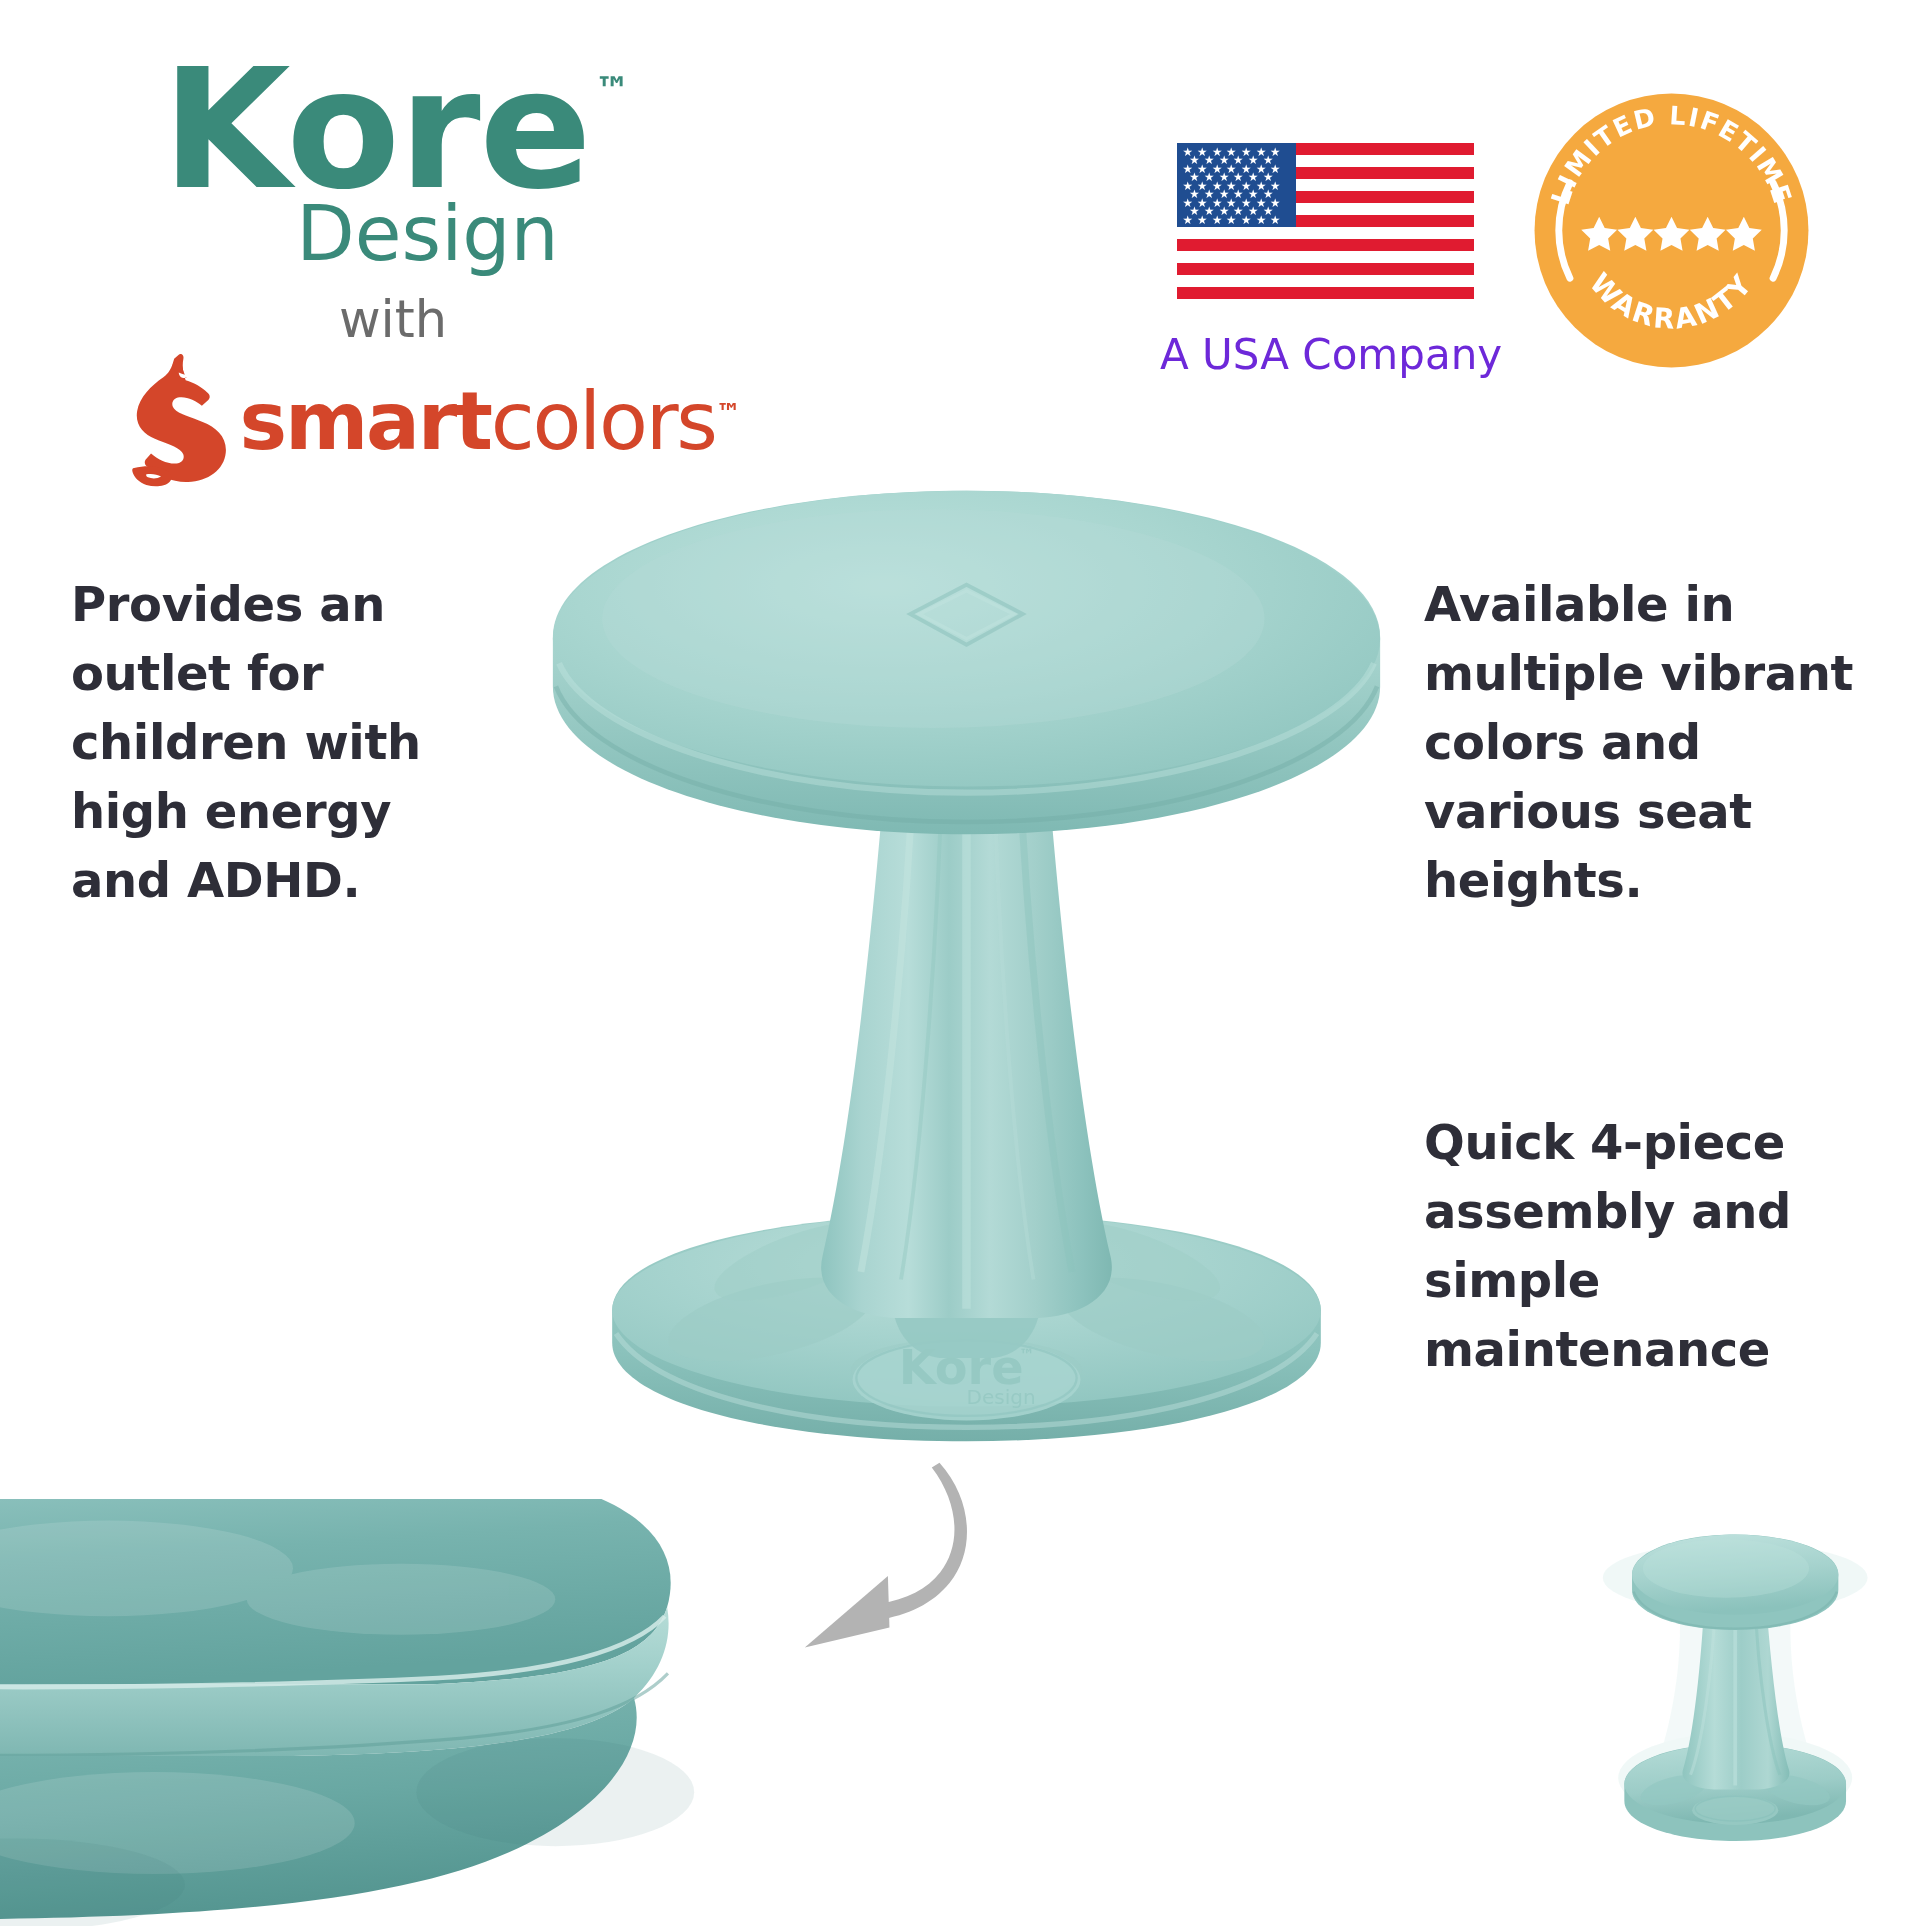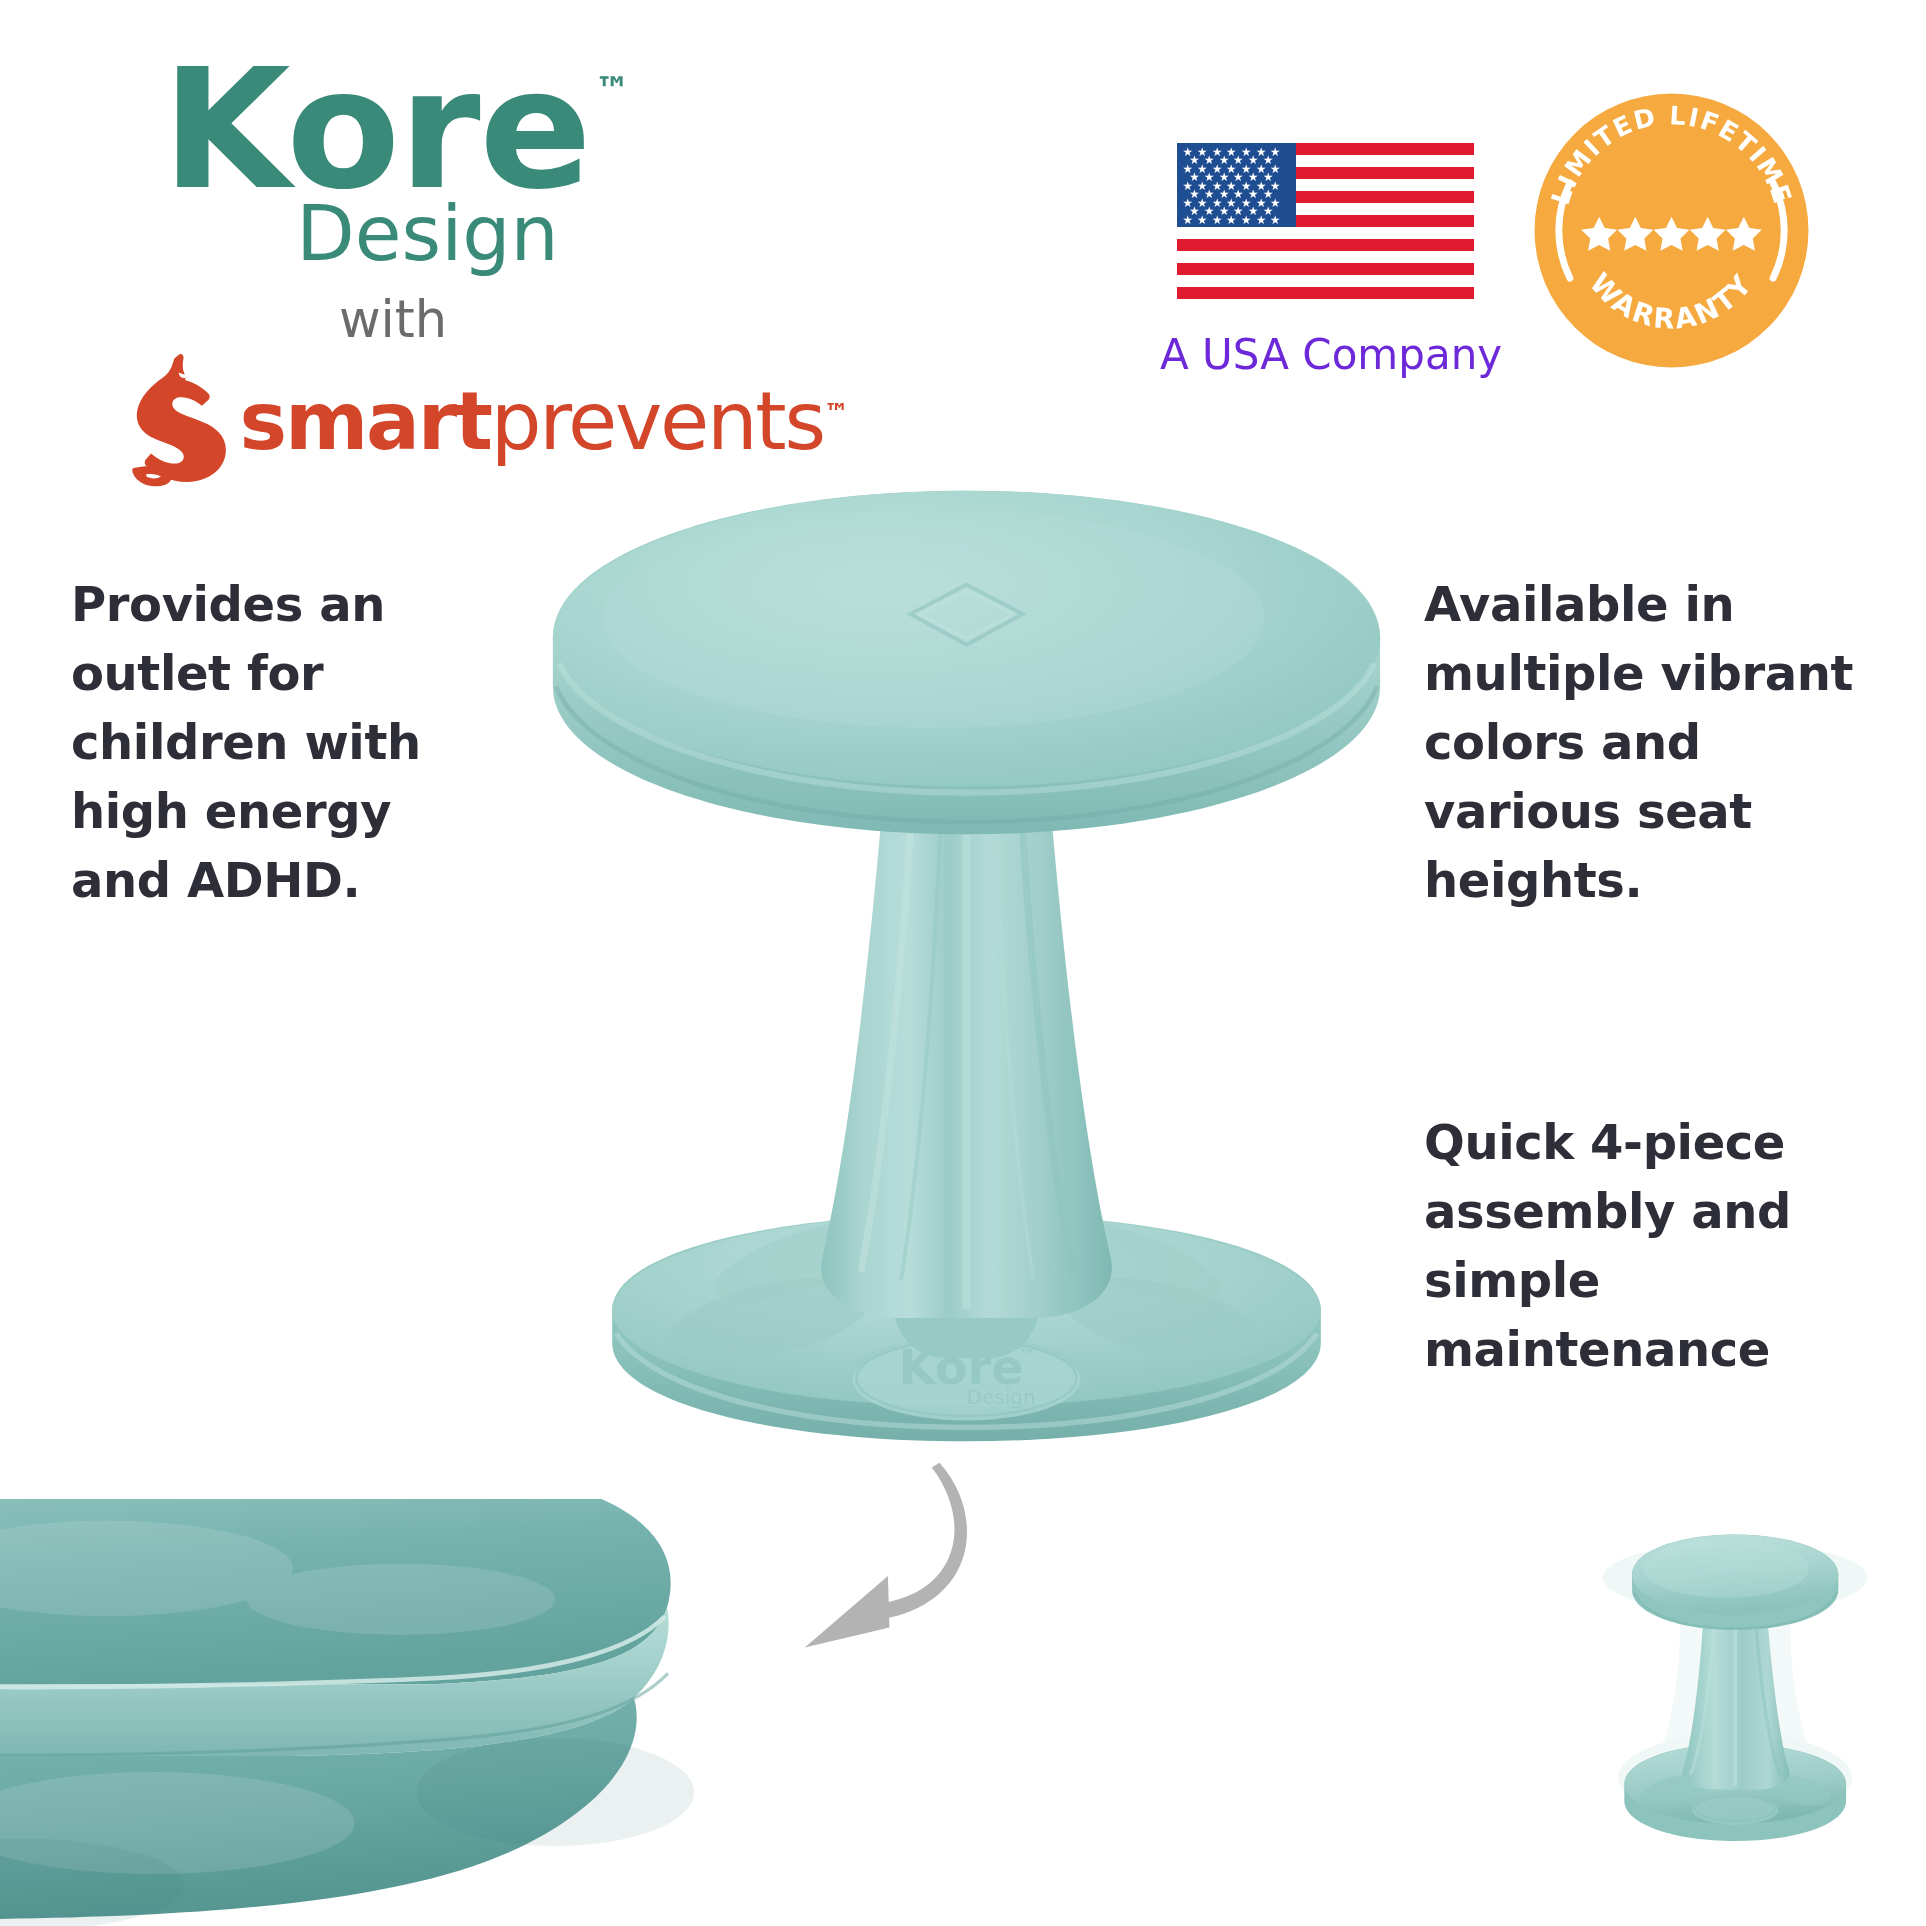--- a/index.html
+++ b/index.html
@@ -139,21 +139,21 @@
                                  C78 82 62 78 56 71 C51 65 54 57 63 56 C73 55 84 60 92 67 L100 60
                                  C103 57 103 53 99 50 C92 43 82 37 71 34 C68 26 66 16 68 6
                                  C69 1 65 -2 62 1 Z"></path>
         <path fill="#d4462a" d="M64 8 C66 16 68 24 72 31 C64 29 58 25 55 19 C53 14 55 9 59 6 Z"></path>
         <path fill="#fff" d="M62 24 C66 26 70 27 74 27 C72 31 68 32 65 30 C63 29 62 26 62 24 Z"></path>
         <path fill="#d4462a" d="M4 148 C20 144 35 145 46 151 C53 155 55 161 50 166 C44 172 31 173 20 170
                                  C11 167 4 160 2 153 C1 150 2 148 4 148 Z"></path>
         <path fill="#fff" d="M20 156 C27 155 34 156 39 159 C34 162 27 162 22 160 C20 159 19 157 20 156 Z"></path>
       </svg>
       <div class="sp-word">
-        <span class="b">smart</span><span class="l">prevents</span><span class="sp-tm">™</span>
+        <span class="b">smart</span><span class="l">colors</span><span class="sp-tm">™</span>
       </div>
     </div>
   </div>
 
   <div class="usa-block">
     <div class="flag">
       <div class="stripe" style="top:0px;height:12px"></div>
       <div class="stripe" style="top:24px;height:12px"></div>
       <div class="stripe" style="top:48px;height:12px"></div>
       <div class="stripe" style="top:72px;height:12px"></div>

